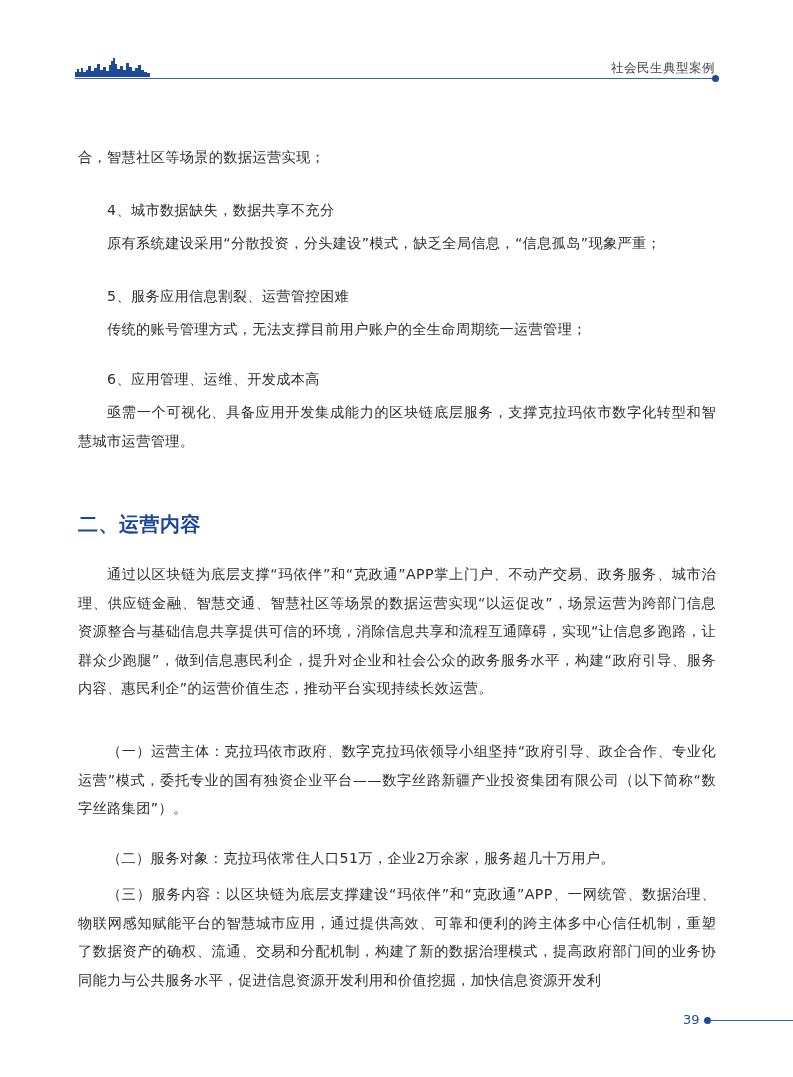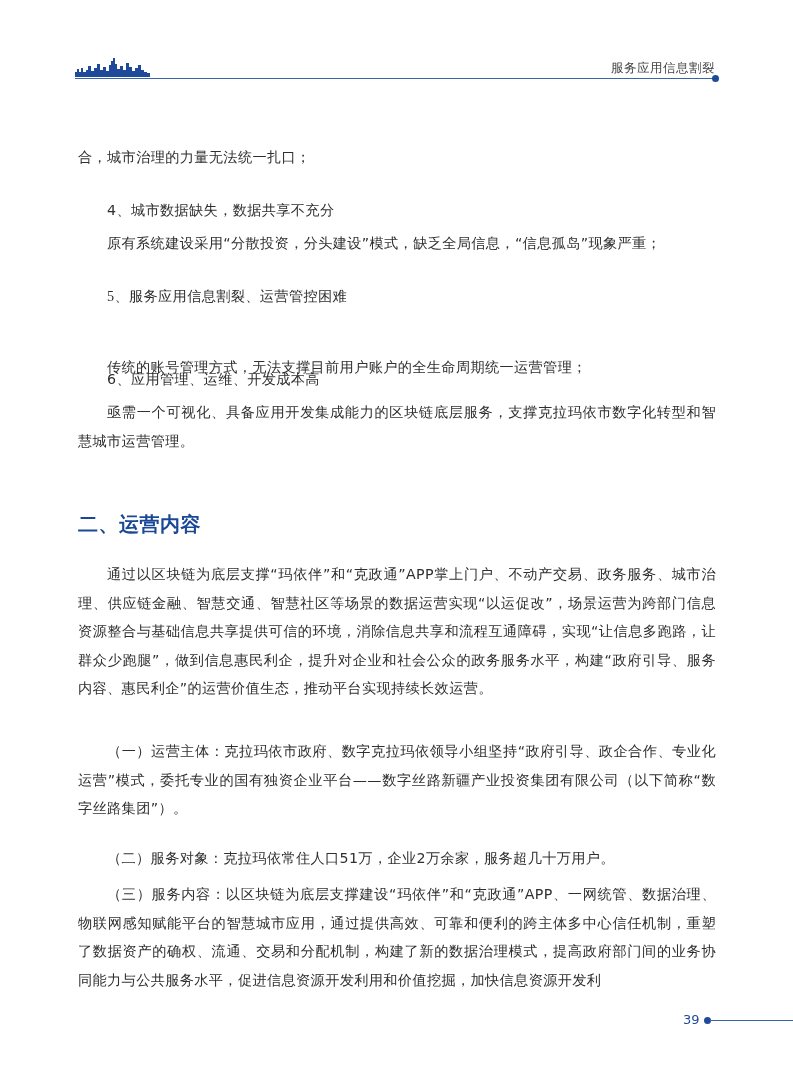--- a/index.html
+++ b/index.html
@@ -93,31 +93,31 @@
   </style>
 </head>
 <body>
 
 <div class="header">
   <svg class="skyline" viewBox="0 0 75 19" preserveAspectRatio="none">
     <path fill="#1f4a9a" d="M0,19 L0,14 L2,14 L2,11 L4,11 L4,14 L6,14 L6,10 L8,10 L8,14 L11,14 L11,12 L13,12 L13,8 L16,8 L16,13 L19,13 L19,10 L22,10 L22,6 L25,6 L25,12 L28,12 L28,9 L31,9 L31,13 L34,13 L34,7 L36,7 L36,3 L38,3 L38,0 L40,0 L40,6 L42,6 L42,11 L45,11 L45,8 L48,8 L48,12 L51,12 L51,5 L54,5 L54,9 L57,9 L57,13 L60,13 L60,10 L63,10 L63,7 L66,7 L66,12 L69,12 L69,14 L72,14 L72,15 L75,15 L75,19 Z"></path>
   </svg>
   <div class="header-rule"></div>
   <div class="header-dot"></div>
-  <div class="header-title">服务应用信息割裂</div>
+  <div class="header-title">社会民生典型案例</div>
 </div>
 
 <div class="content">
-  <div class="p" style="top:143px;">合，城市治理的力量无法统一扎口；</div>
+  <div class="p" style="top:143px;">合，智慧社区等场景的数据运营实现；</div>
 
   <div class="p sub" style="top:196px;">4、城市数据缺失，数据共享不充分</div>
   <div class="p sub" style="top:229px;">原有系统建设采用“分散投资，分头建设”模式，缺乏全局信息，“信息孤岛”现象严重；</div>
 
-  <div class="p sub" style="top:282px;font-family:Liberation Serif, serif;">5、服务应用信息割裂、运营管控困难</div>
-  <div class="p sub" style="top:315px;margin-top:38px;">传统的账号管理方式，无法支撑目前用户账户的全生命周期统一运营管理；</div>
+  <div class="p sub" style="top:282px;">5、服务应用信息割裂、运营管控困难</div>
+  <div class="p sub" style="top:315px;">传统的账号管理方式，无法支撑目前用户账户的全生命周期统一运营管理；</div>
 
   <div class="p sub" style="top:365px;">6、应用管理、运维、开发成本高</div>
   <div class="p indent" style="top:398px;">亟需一个可视化、具备应用开发集成能力的区块链底层服务，支撑克拉玛依市数字化转型和智慧城市运营管理。</div>
 
   <div class="section-title" style="top:511px;">二、运营内容</div>
 
   <div class="p indent" style="top:560px;">通过以区块链为底层支撑“玛依伴”和“克政通”APP掌上门户、不动产交易、政务服务、城市治理、供应链金融、智慧交通、智慧社区等场景的数据运营实现“以运促改”，场景运营为跨部门信息资源整合与基础信息共享提供可信的环境，消除信息共享和流程互通障碍，实现“让信息多跑路，让群众少跑腿”，做到信息惠民利企，提升对企业和社会公众的政务服务水平，构建“政府引导、服务内容、惠民利企”的运营价值生态，推动平台实现持续长效运营。</div>
 
   <div class="p indent" style="top:737px;">（一）运营主体：克拉玛依市政府、数字克拉玛依领导小组坚持“政府引导、政企合作、专业化运营”模式，委托专业的国有独资企业平台——数字丝路新疆产业投资集团有限公司（以下简称“数字丝路集团”）。</div>
 

